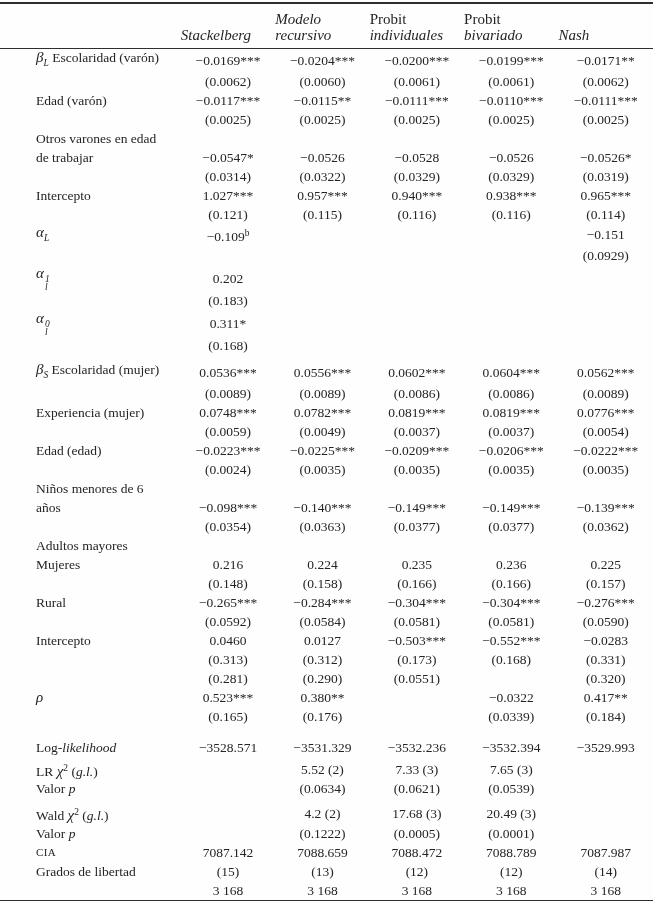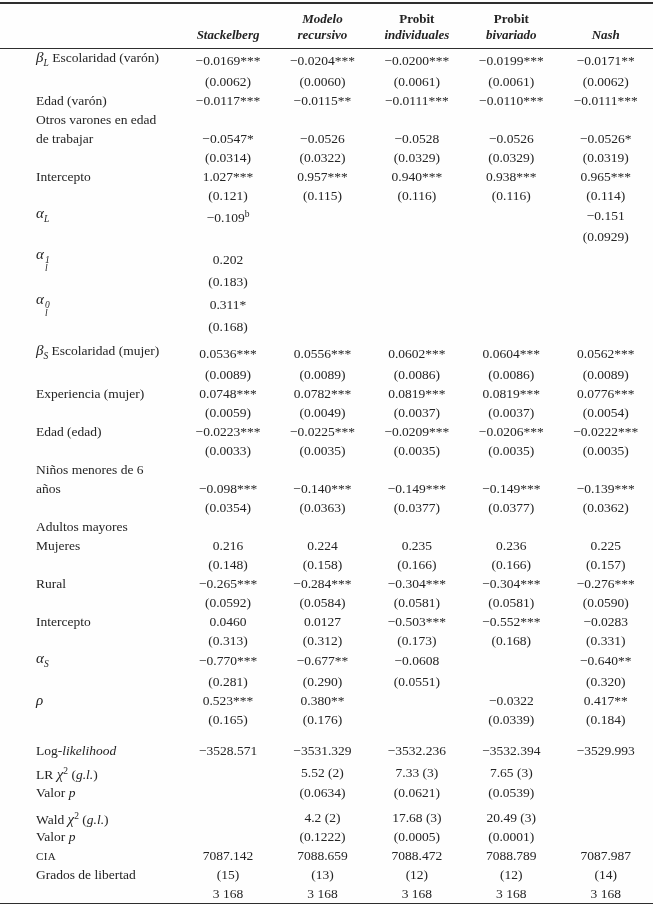--- a/index.html
+++ b/index.html
@@ -10,22 +10,22 @@
     font-size:13.5px;padding-top:2px;overflow:hidden;position:relative;
   }
   table.reg{
     width:653px;table-layout:fixed;border-collapse:collapse;
     border-top:2px solid #2e2e2e;
   }
   col.c-label{width:180px;}
   col.c-data{width:94px;}
   thead tr{border-bottom:1.3px solid #2e2e2e;}
   th{
-    font-weight:bold;vertical-align:bottom;text-align:center;
-    padding:7px 0 5px 0;font-size:13px;line-height:16px;
+    font-weight:normal;vertical-align:bottom;text-align:left;
+    padding:7px 0 5px 0;font-size:15px;line-height:16px;
   }
   tbody td{
     height:19px;padding:0;font-size:13.5px;line-height:17px;
     white-space:nowrap;vertical-align:middle;overflow:visible;
   }
   td.lab{text-align:left;padding-left:36px;}
   td.val{text-align:center;}
   .ind0{padding-left:2px;}
   .ind1{padding-left:21px;font-family:Liberation Serif, serif;}
   .ind2{padding-left:33px;}
@@ -97,20 +97,28 @@
         </tr>
         <tr>
           <td class="lab ind1"><span>Edad (varón)</span></td>
           <td class="val">−0.0117***</td>
           <td class="val">−0.0115**</td>
           <td class="val">−0.0111***</td>
           <td class="val">−0.0110***</td>
           <td class="val">−0.0111***</td>
         </tr>
         <tr>
+          <td class="lab"></td>
+          <td class="val">(0.0025)</td>
+          <td class="val">(0.0025)</td>
+          <td class="val">(0.0025)</td>
+          <td class="val">(0.0025)</td>
+          <td class="val">(0.0025)</td>
+        </tr>
+        <tr>
           <td class="lab ind1"><span>Otros varones en edad</span></td>
           <td class="val"></td>
           <td class="val"></td>
           <td class="val"></td>
           <td class="val"></td>
           <td class="val"></td>
         </tr>
         <tr>
           <td class="lab ind2"><span>de trabajar</span></td>
           <td class="val">−0.0547*</td>
@@ -235,21 +243,21 @@
         <tr>
           <td class="lab ind1"><span>Edad (edad)</span></td>
           <td class="val">−0.0223***</td>
           <td class="val">−0.0225***</td>
           <td class="val">−0.0209***</td>
           <td class="val">−0.0206***</td>
           <td class="val">−0.0222***</td>
         </tr>
         <tr>
           <td class="lab"></td>
-          <td class="val">(0.0033)</td>
+          <td class="val">(0.0024)</td>
           <td class="val">(0.0035)</td>
           <td class="val">(0.0035)</td>
           <td class="val">(0.0035)</td>
           <td class="val">(0.0035)</td>
         </tr>
         <tr>
           <td class="lab ind1"><span>Niños menores de 6</span></td>
           <td class="val"></td>
           <td class="val"></td>
           <td class="val"></td>
@@ -322,28 +330,20 @@
         </tr>
         <tr>
           <td class="lab"></td>
           <td class="val">(0.313)</td>
           <td class="val">(0.312)</td>
           <td class="val">(0.173)</td>
           <td class="val">(0.168)</td>
           <td class="val">(0.331)</td>
         </tr>
         <tr>
-          <td class="lab ind1"><span class="gk">α</span><span class="it sb">S</span></td>
-          <td class="val">−0.770***</td>
-          <td class="val">−0.677**</td>
-          <td class="val">−0.0608</td>
-          <td class="val"></td>
-          <td class="val">−0.640**</td>
-        </tr>
-        <tr>
           <td class="lab"></td>
           <td class="val">(0.281)</td>
           <td class="val">(0.290)</td>
           <td class="val">(0.0551)</td>
           <td class="val"></td>
           <td class="val">(0.320)</td>
         </tr>
         <tr>
           <td class="lab ind1"><span class="gk">ρ</span></td>
           <td class="val">0.523***</td>

